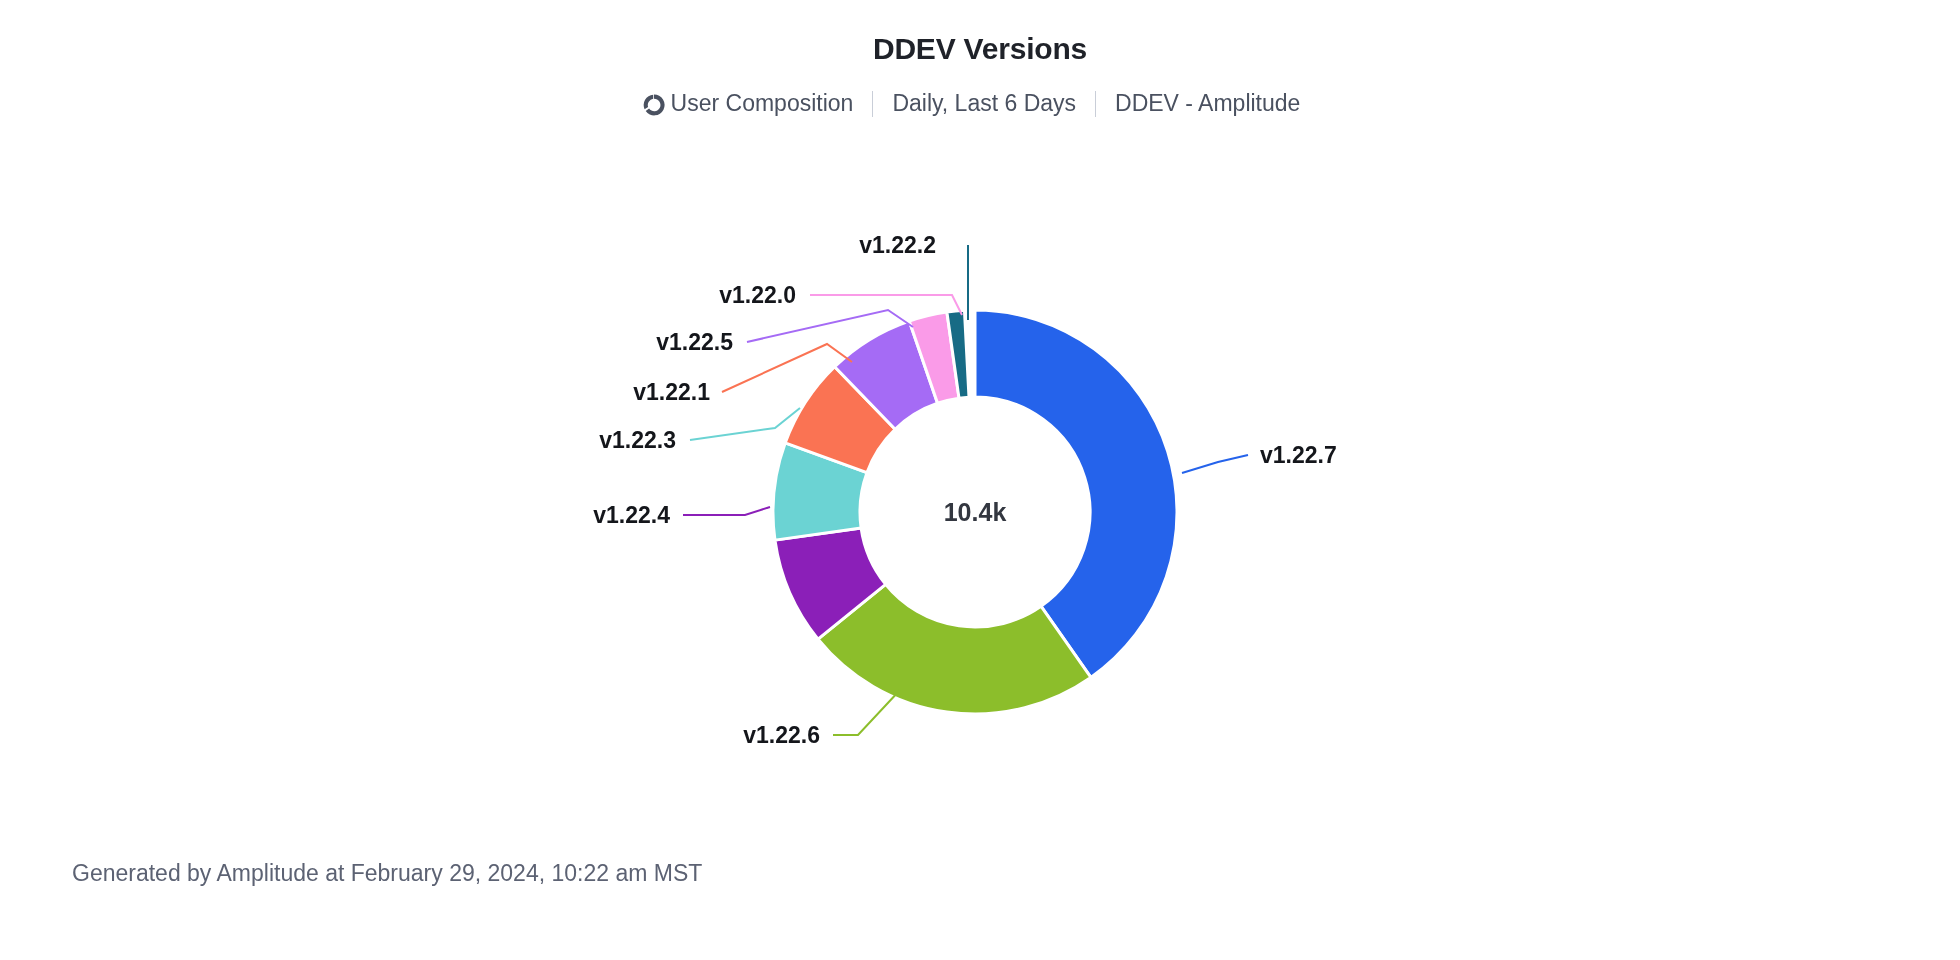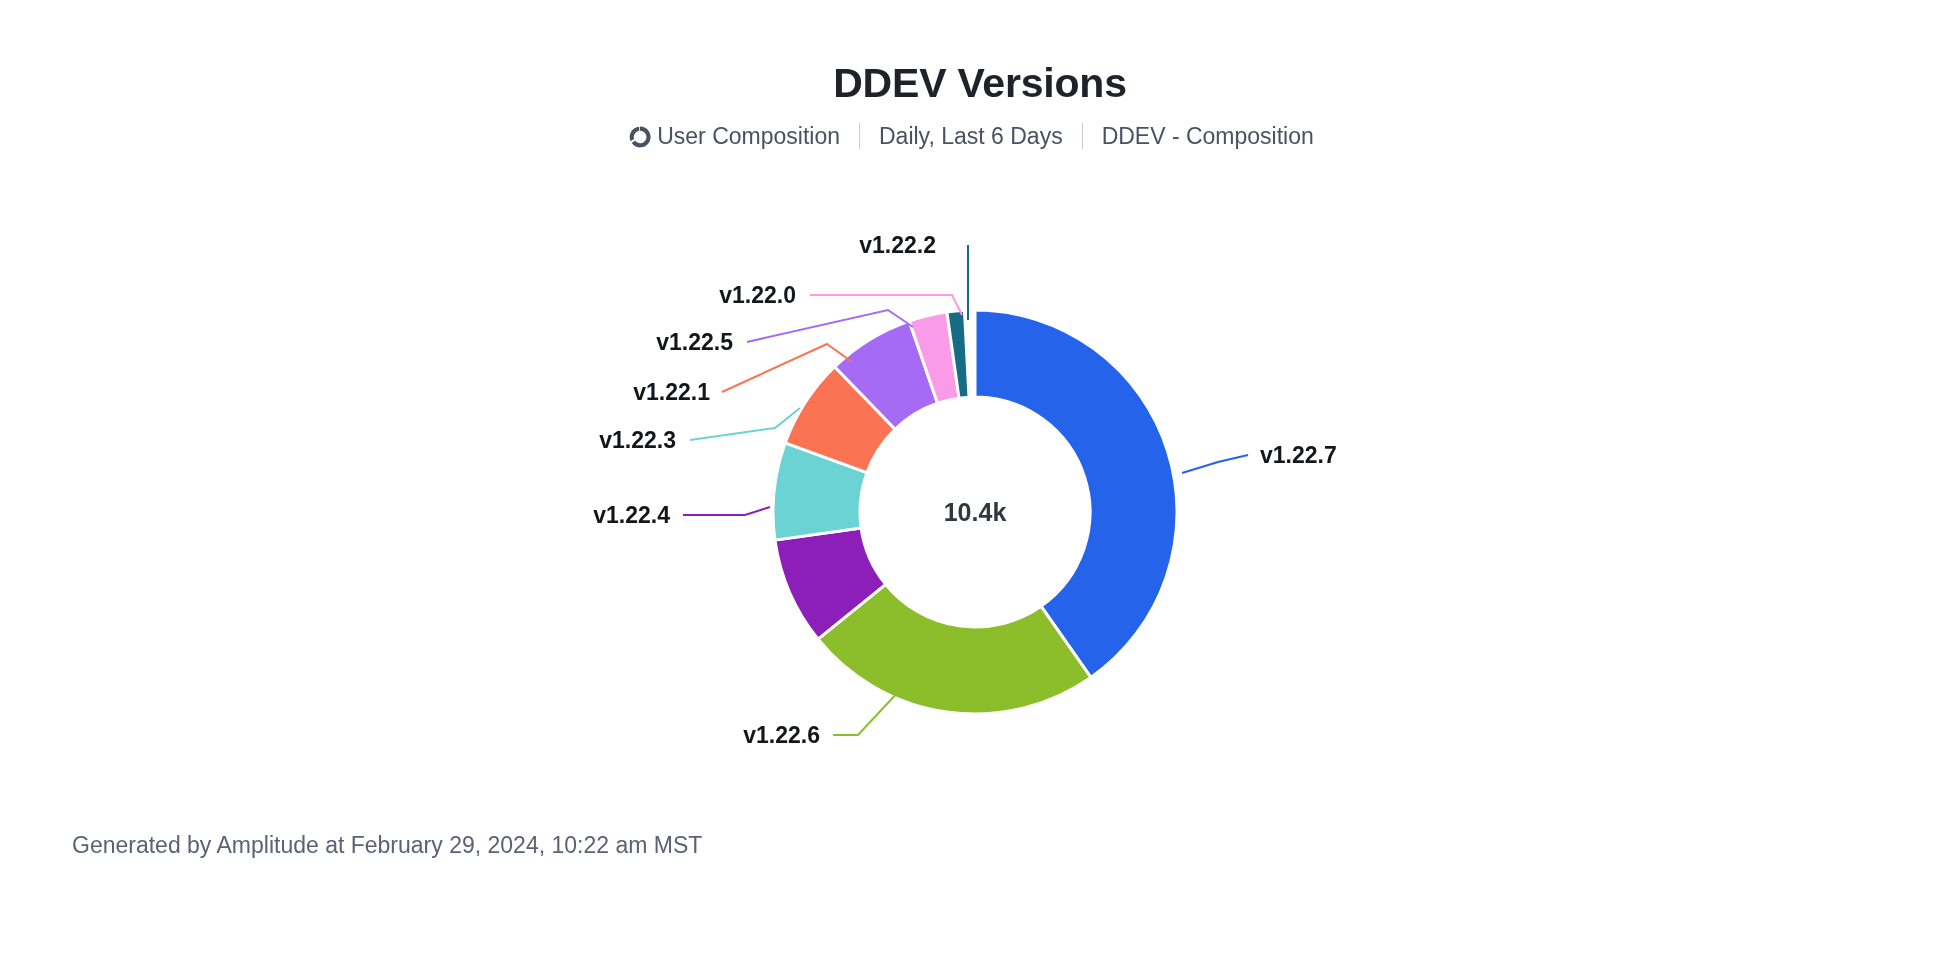--- a/index.html
+++ b/index.html
@@ -26,29 +26,29 @@
   
   .header {
     position: absolute;
     top: 0;
     left: 0;
     width: 1960px;
     text-align: center;
   }
   .chart-title {
     margin: 0;
-    padding-top: 60px;
-    font-size: 41px;
+    padding-top: 32px;
+    font-size: 30px;
     font-weight: 700;
     color: #1f2229;
     letter-spacing: -0.2px;
     line-height: 1.15;
   }
   .subtitle-row {
-    margin-top: 16px;
+    margin-top: 24px;
     display: flex;
     align-items: center;
     justify-content: center;
     gap: 0;
     font-size: 23px;
     color: #4a5160;
     font-weight: 400;
   }
   .subtitle-chunk {
     display: flex;
@@ -107,21 +107,21 @@
     fill: #14161b;
     dominant-baseline: central;
   }
   .slice-label.anchor-end   { text-anchor: end; }
   .slice-label.anchor-start { text-anchor: start; }
 
   
   .footer {
     position: absolute;
     left: 72px;
-    top: 832px;
+    top: 860px;
     font-size: 23px;
     color: #5c6273;
     font-weight: 400;
     white-space: nowrap;
   }
 </style>
 </head>
 <body>
 
 <div class="page">
@@ -142,21 +142,21 @@
 
       <div class="subtitle-divider"></div>
 
       <div class="subtitle-chunk">
         <span>Daily, Last 6 Days</span>
       </div>
 
       <div class="subtitle-divider"></div>
 
       <div class="subtitle-chunk">
-        <span>DDEV - Composition</span>
+        <span>DDEV - Amplitude</span>
       </div>
     </div>
   </div>
 
   <div class="chart-area">
     <svg class="chart-svg" viewBox="0 0 1960 960">
       <g id="slices-group">
           <path class="slice" d="M 975 310 A 202 202 0 0 1 1090.8624401429113 677.4687129463764 L 1040.9612901803703 606.202485093234 A 115 115 0 0 0 975 397 Z" fill="#2563EB"></path>
           <path class="slice" d="M 1090.8624401429113 677.4687129463764 A 202 202 0 0 1 818.0165157856919 639.1227189920672 L 885.6282144324484 584.3718449707313 A 115 115 0 0 0 1040.9612901803703 606.202485093234 Z" fill="#8CBE2B"></path>
           <path class="slice" d="M 818.0165157856919 639.1227189920672 A 202 202 0 0 1 774.9658501142028 540.1129663939333 L 861.1191720947194 528.0049066104076 A 115 115 0 0 0 885.6282144324484 584.3718449707313 Z" fill="#8B1FB8"></path>

